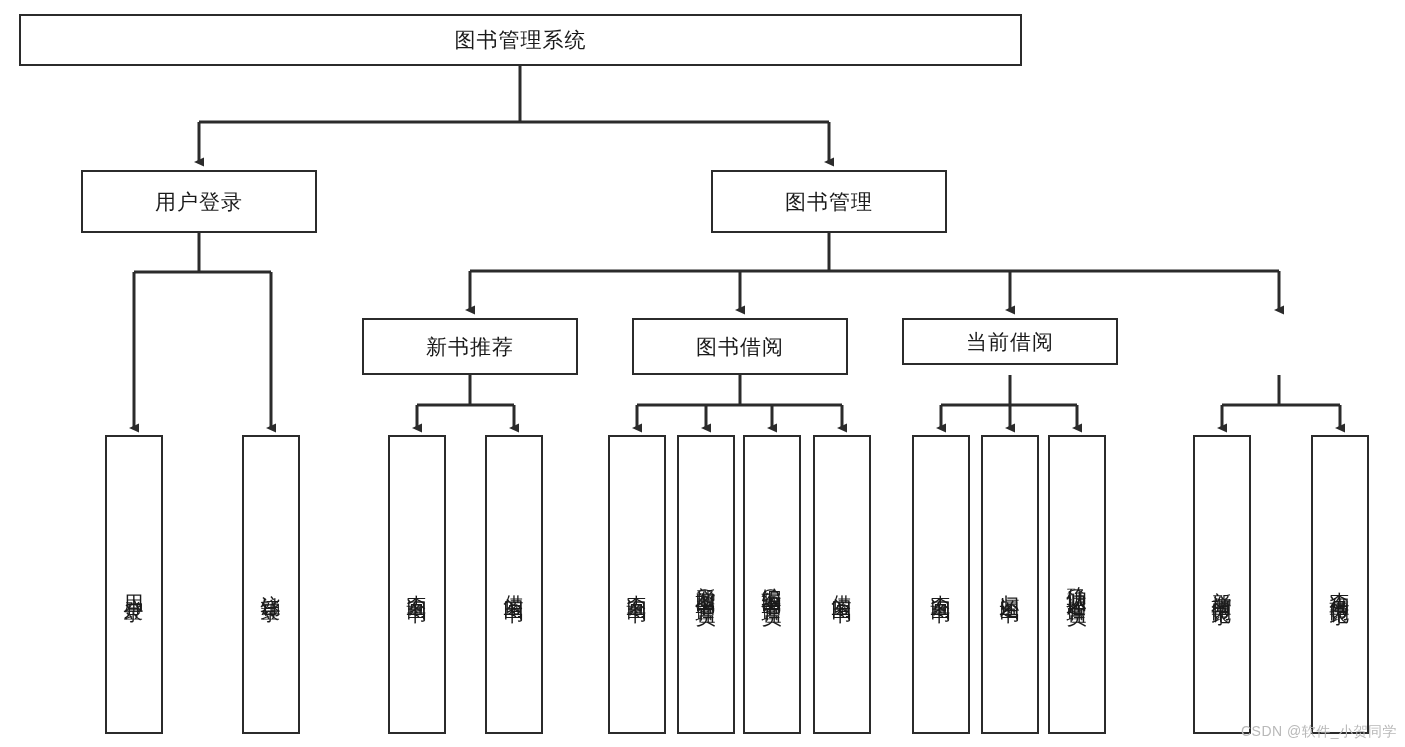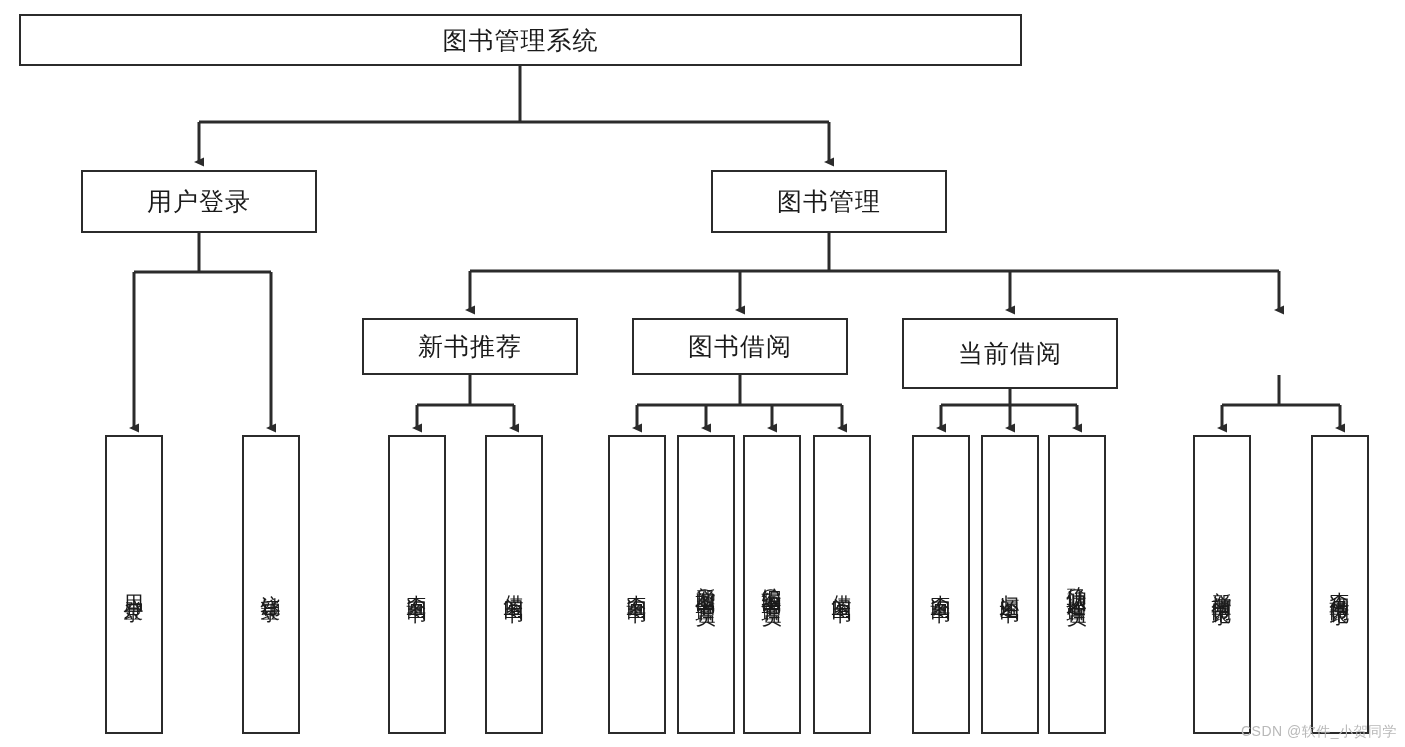--- a/index.html
+++ b/index.html
@@ -21,21 +21,21 @@
     position: absolute;
     box-sizing: border-box;
     border: 2px solid #2b2b2b;
     background: #ffffff;
     display: flex;
     align-items: center;
     justify-content: center;
     color: #1a1a1a;
   }
   .node.h {
-    font-size: 25px;
+    font-size: 21px;
     letter-spacing: 1px;
   }
   .node.v {
     font-size: 20px;
     writing-mode: vertical-rl;
     text-orientation: upright;
     letter-spacing: 3px;
     line-height: 1;
     padding: 4px 0;
   }
@@ -129,21 +129,21 @@
   <div class="node h" style="left:711px; top:170px; width:236px; height:63px;">
     <span>图书管理</span>
   </div>
 
   <div class="node h" style="left:362px; top:318px; width:216px; height:57px;">
     <span>新书推荐</span>
   </div>
   <div class="node h" style="left:632px; top:318px; width:216px; height:57px;text-align:center;">
     <span>图书借阅</span>
   </div>
-  <div class="node h" style="left:902px; top:318px; width:216px; height:71px;">
+  <div class="node h" style="left:902px; top:318px; width:216px; height:47px;">
     <span>当前借阅</span>
   </div>
 
   <div class="node v" style="left:105px; top:435px; width:58px; height:299px;">
     <span class="vtext">用户登录</span>
   </div>
   <div class="node v" style="left:242px; top:435px; width:58px; height:299px;">
     <span class="vtext">注销登录</span>
   </div>
 

